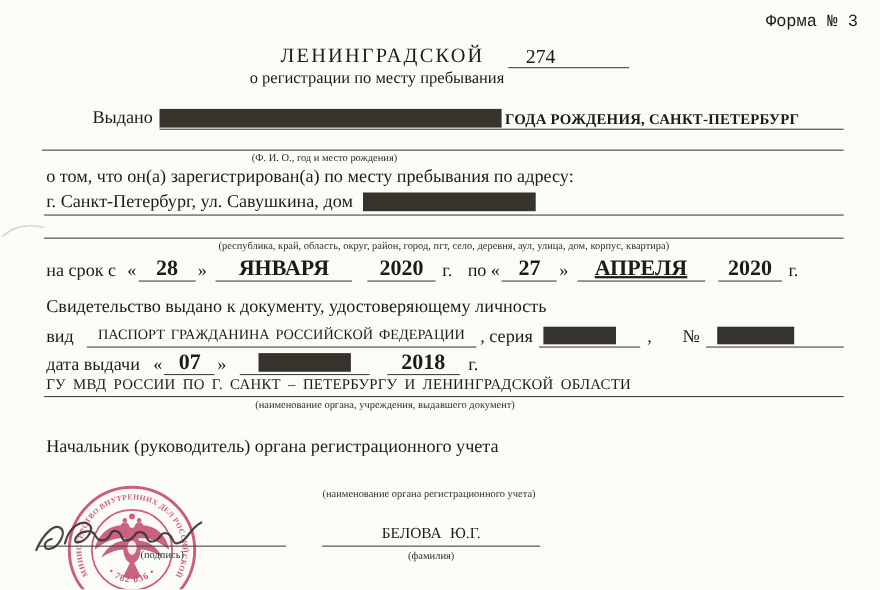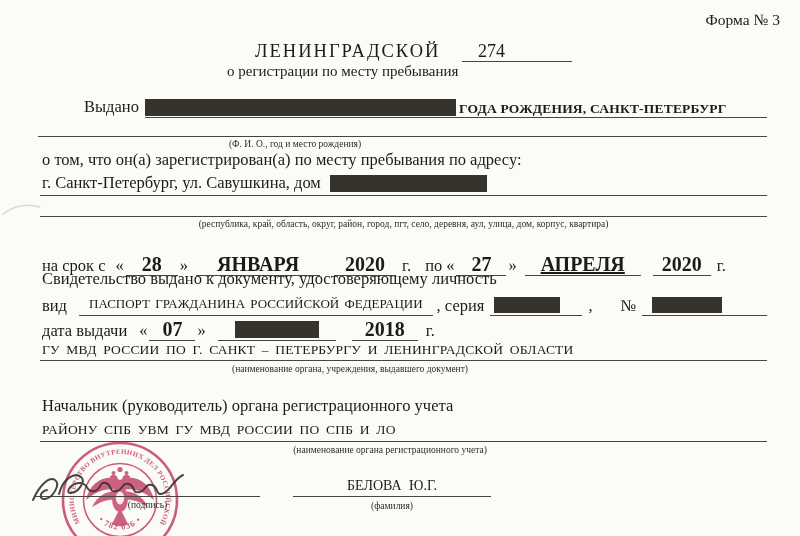--- a/index.html
+++ b/index.html
@@ -25,21 +25,21 @@
   .subtitle { font-size:15px; }
   .suffix-bold { font-weight:bold; font-size:13.5px; letter-spacing:.2px; }
   .num { font-size:18px; }
   svg text { font-family:"Liberation Serif", serif; }
 </style>
 </head>
 <body>
 
 <div class="page">
 
-  <div class="abs form-label" style="top:11px; right:20px;">Форма № 3</div>
+  <div class="abs form-label" style="top:11px; right:20px;font-family:Liberation Mono, monospace;">Форма № 3</div>
 
   <div class="abs doc-title" style="left:255px; top:41px;">ЛЕНИНГРАДСКОЙ</div>
   <div class="abs num ul" style="left:462px; top:41px; width:110px; height:21px; padding-left:16px;">274</div>
   <div class="abs subtitle" style="left:227px; top:63px;">о регистрации по месту пребывания</div>
 
   <div class="abs t" style="left:84px; top:97px;">Выдано</div>
   <div class="abs ul" style="left:145px; top:98px; width:622px; height:20px;"></div>
   <div class="abs redact" style="left:145px; top:99px; width:311px; height:17px;"></div>
   <div class="abs suffix-bold" style="left:459px; top:101px;">ГОДА РОЖДЕНИЯ, САНКТ-ПЕТЕРБУРГ</div>
 
@@ -58,21 +58,21 @@
   <div class="abs row t" style="left:42px; top:234px; width:730px;">
     <span style="margin-right:10px;">на срок с</span>
     <span style="margin-right:2px;">«</span>
     <span class="fill-box boldfill" style="width:52px;">28</span>
     <span style="margin:0 8px 0 2px;">»</span>
     <span class="fill-box boldfill" style="width:124px;">ЯНВАРЯ</span>
     <span class="fill-box boldfill" style="width:62px; margin-left:14px;">2020</span>
     <span style="margin:0 14px 0 6px;">г.</span>
     <span style="margin-right:4px;">по</span>
     <span style="margin-right:2px;">«</span>
-    <span class="fill-box boldfill" style="width:50px;margin-top:20px;">27</span>
+    <span class="fill-box boldfill" style="width:50px;">27</span>
     <span style="margin:0 8px 0 2px;">»</span>
     <span class="fill-box boldfill" style="width:116px;text-decoration:underline;">АПРЕЛЯ</span>
     <span class="fill-box boldfill" style="width:58px; margin-left:12px;">2020</span>
     <span style="margin-left:6px;">г.</span>
   </div>
 
   <div class="abs t" style="left:42px; top:269px;">Свидетельство выдано к документу, удостоверяющему личность</div>
 
   <div class="abs row t" style="left:42px; top:294px; width:725px;">
     <span style="margin-right:12px;">вид</span>
@@ -99,21 +99,20 @@
     <span class="fill-box boldfill" style="width:66px; margin-left:16px;">2018</span>
     <span style="margin-left:8px;">г.</span>
   </div>
 
   <div class="abs caps ul" style="left:40px; top:342px; width:727px; height:19px; padding-left:2px;">ГУ МВД РОССИИ ПО Г. САНКТ – ПЕТЕРБУРГУ И ЛЕНИНГРАДСКОЙ ОБЛАСТИ</div>
   <div class="abs cap" style="left:40px; top:364px; width:620px;">(наименование органа, учреждения, выдавшего документ)</div>
 
   <div class="abs row" style="left:42px; top:396px; width:725px;">
     <span class="t" style="margin-right:8px; white-space:nowrap;">Начальник (руководитель) органа регистрационного учета</span>
   </div>
-  <div class="abs caps ul" style="left:40px; top:422px; width:727px; height:20px; padding-left:2px;">РАЙОНУ СПБ УВМ ГУ МВД РОССИИ ПО СПБ И ЛО</div>
   <div class="abs cap" style="left:40px; top:445px; width:700px;">(наименование органа регистрационного учета)</div>
 
   <svg class="abs" style="left:38px; top:436px;" width="164" height="126" viewBox="0 0 164 126">
     <g stroke="#c4486e" fill="none" opacity="0.88">
       <circle cx="82" cy="64" r="57" stroke-width="2.6"></circle>
       <circle cx="82" cy="64" r="36.5" stroke-width="1.6"></circle>
     </g>
     <defs>
       <path id="ringPath" d="M 42.2 87 A 46 46 0 1 1 121.8 87"></path>
       <path id="numPath" d="M 57.8 81 A 29.5 29.5 0 0 0 106.2 81"></path>

